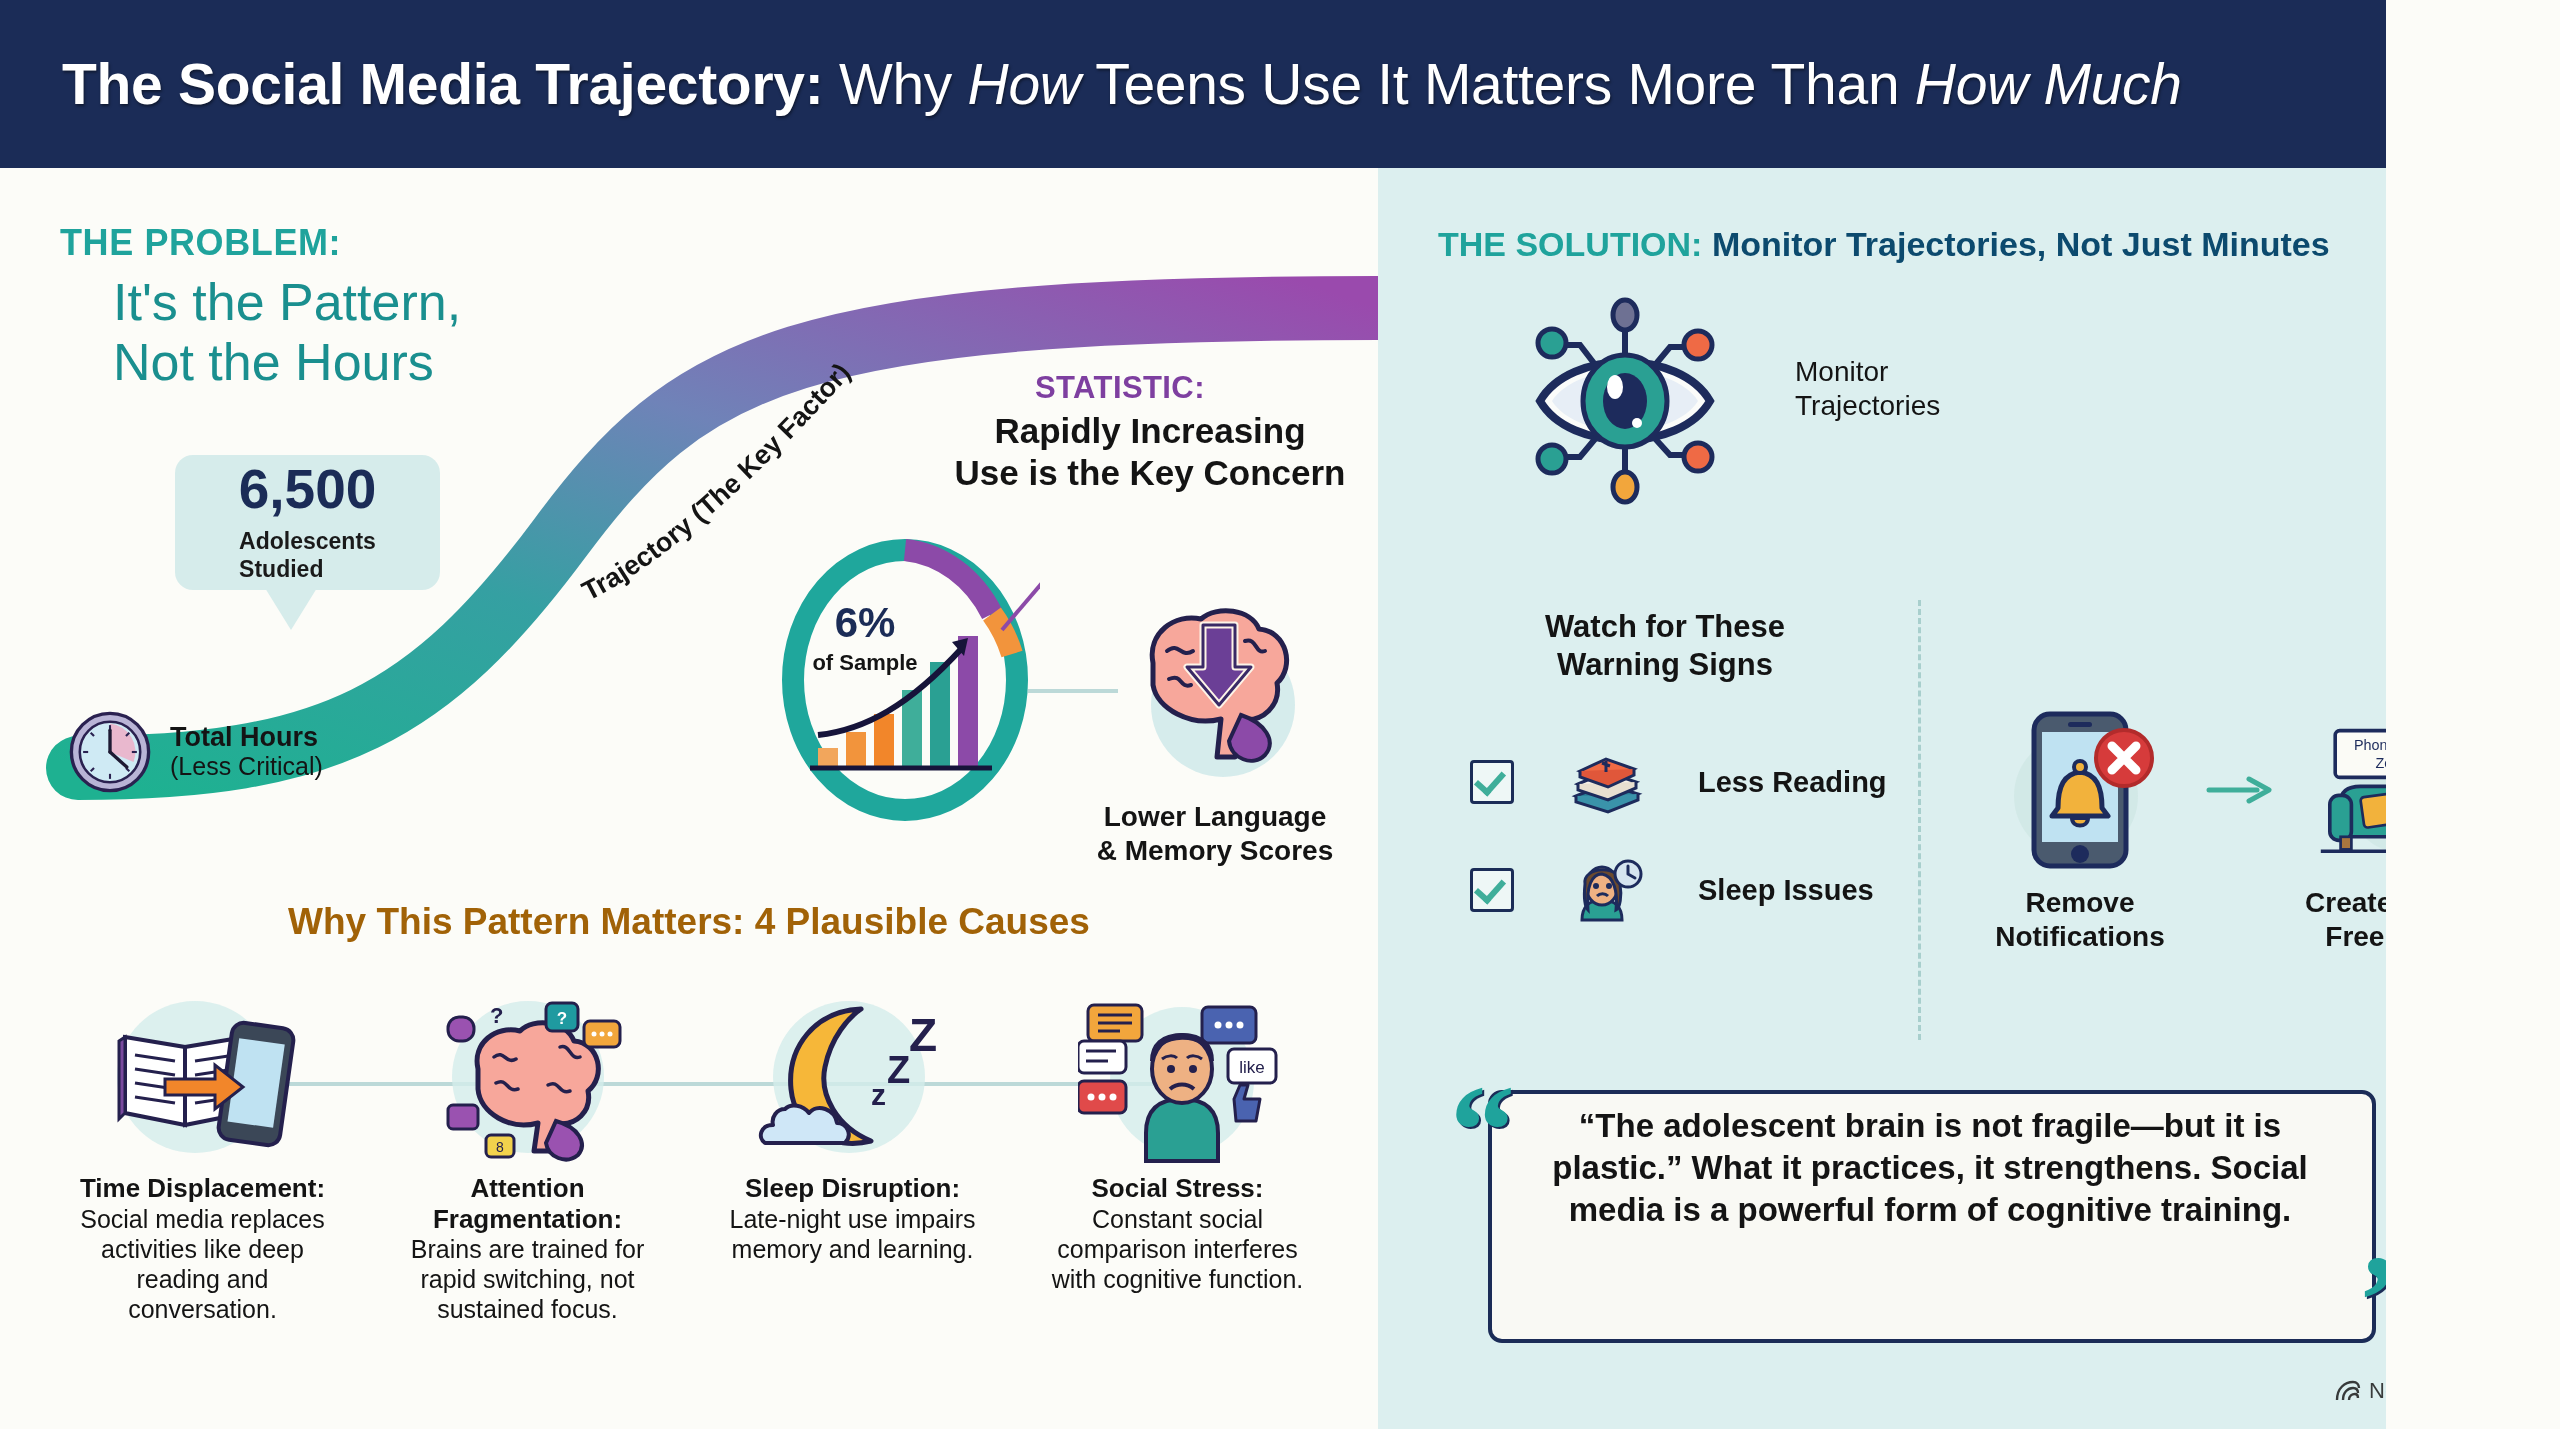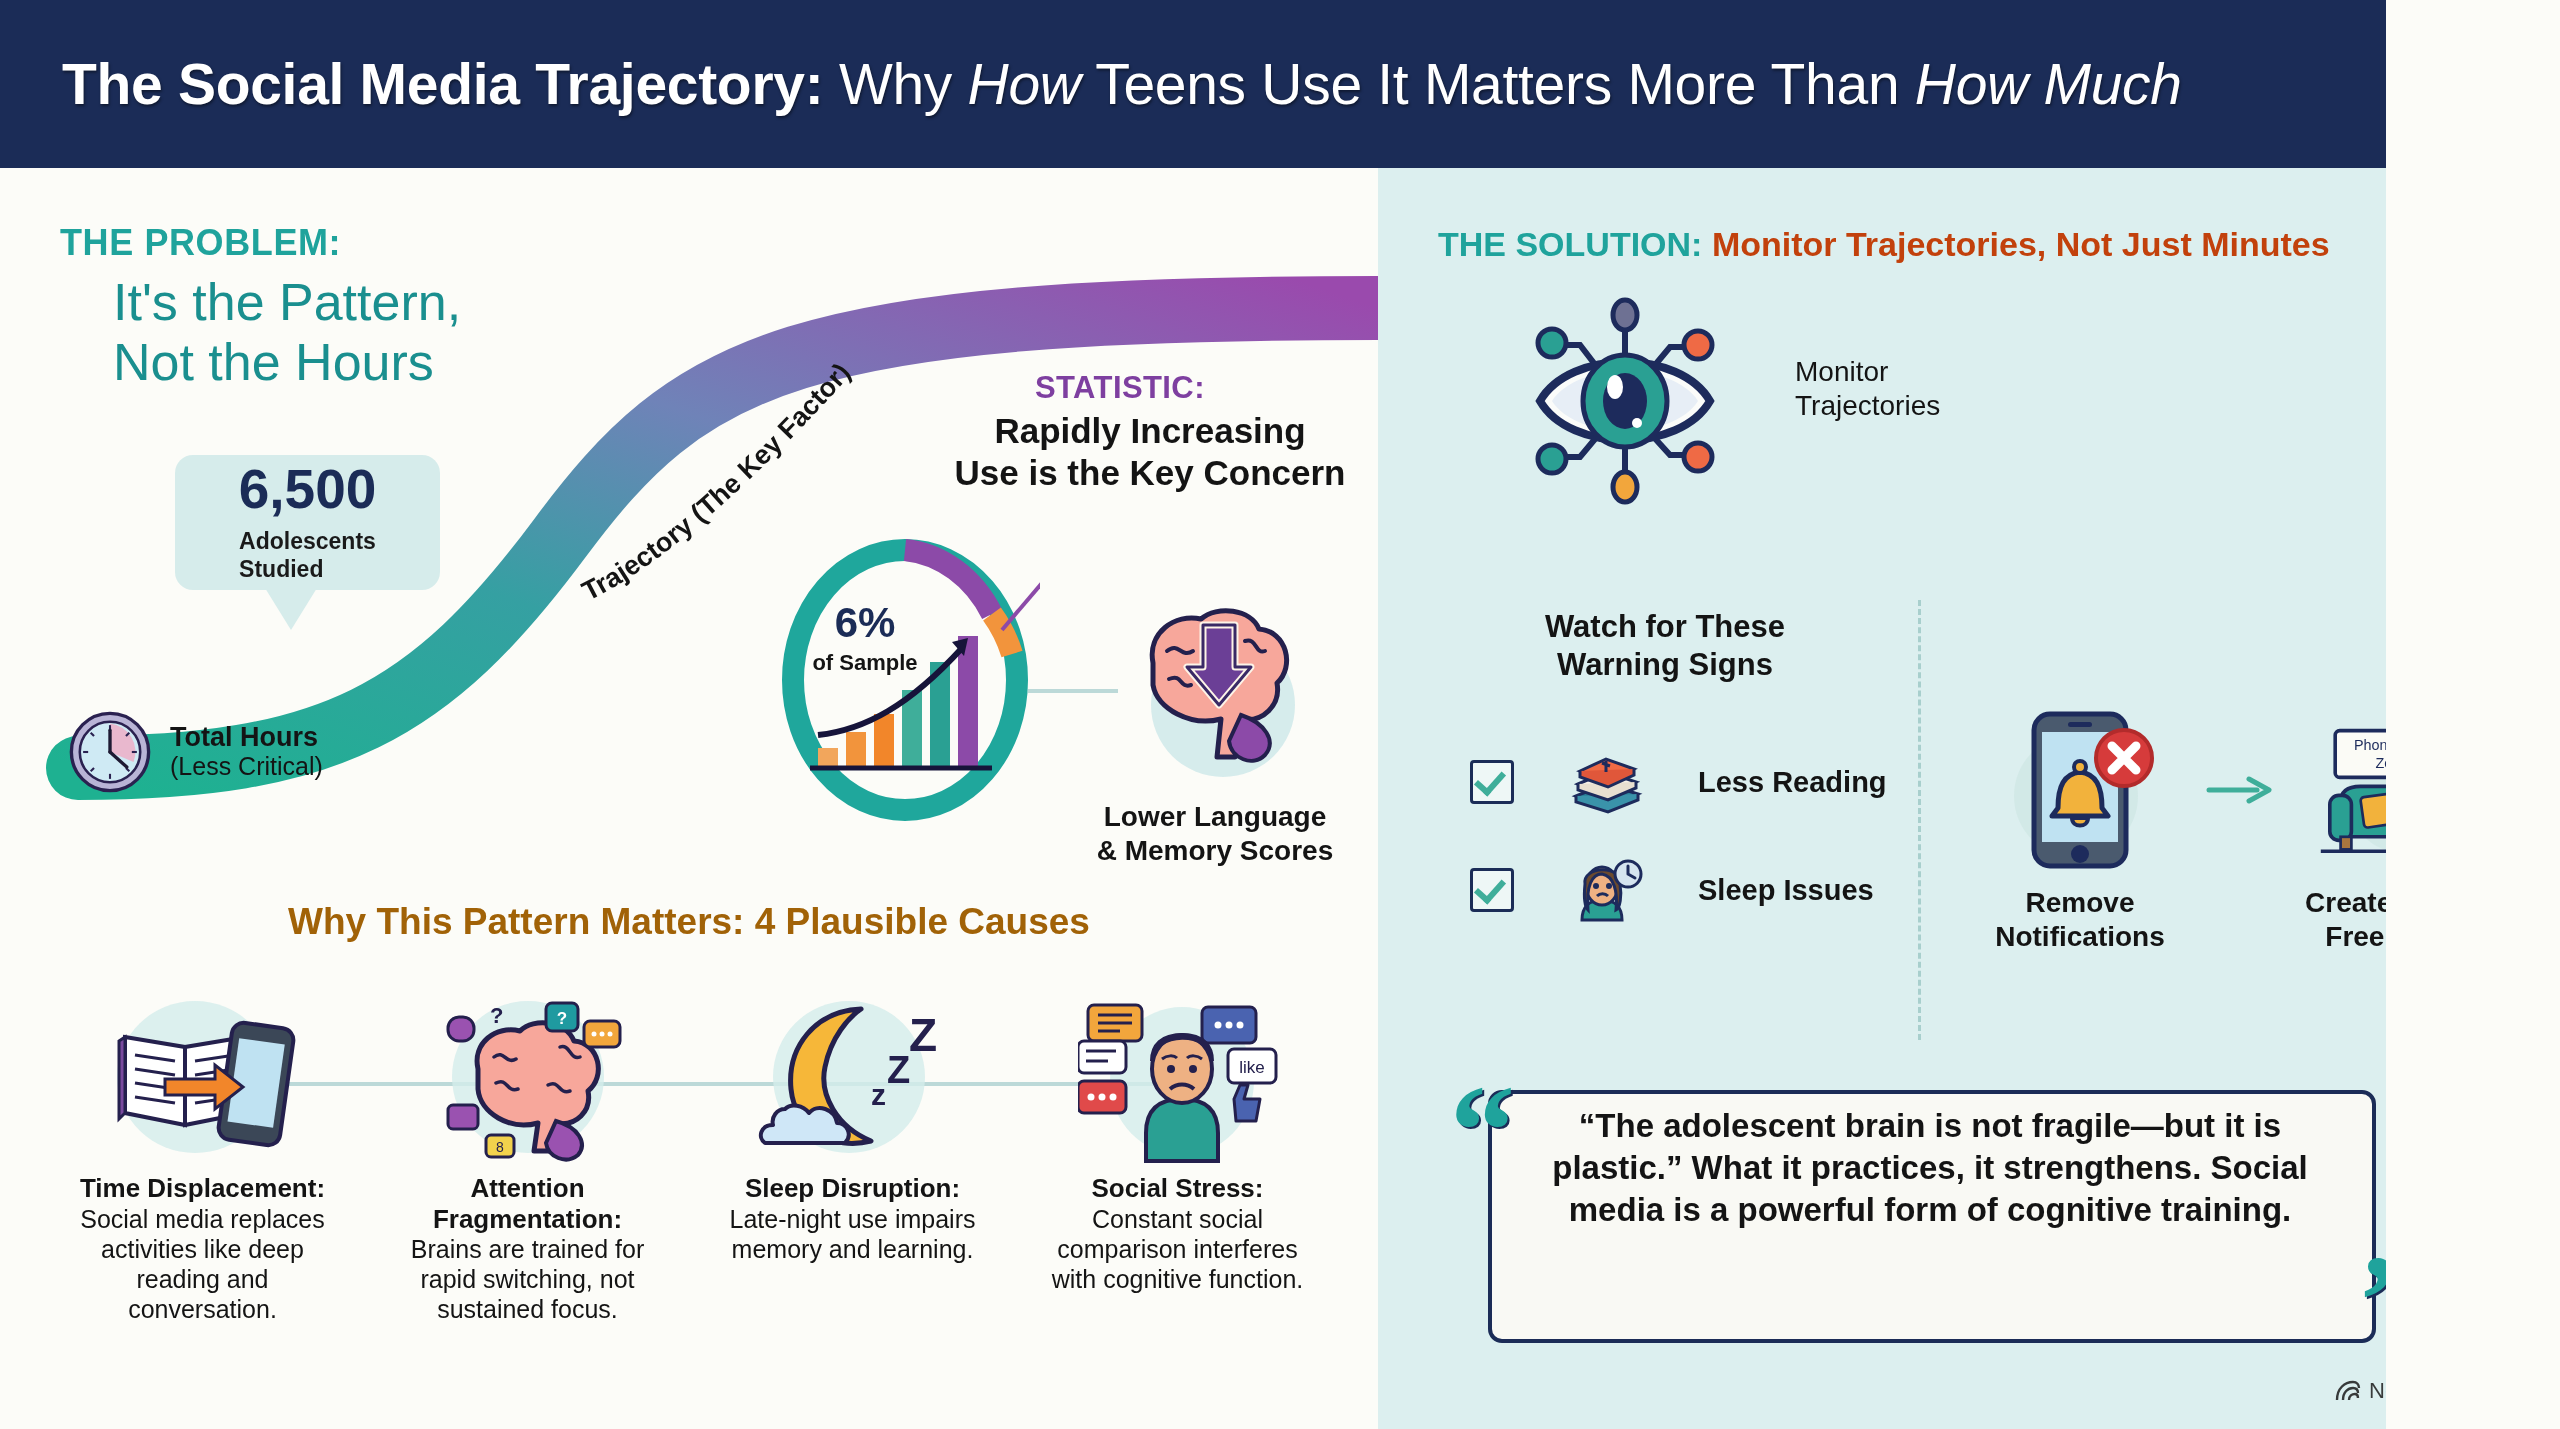--- a/index.html
+++ b/index.html
@@ -100,21 +100,21 @@
   .cause{flex:1;display:flex;flex-direction:column;align-items:center;position:relative;}
   .cause-ico{width:200px;height:180px;position:relative;display:flex;align-items:center;justify-content:center;}
   .cause-label{margin-top:8px;width:270px;text-align:center;}
   .cause-label b{font-size:26px;color:#141414;display:block;line-height:1.18;}
   .cause-label span{font-size:25px;color:#141414;display:block;line-height:1.2;}
   #causes-connector{position:absolute;left:215px;top:1082px;width:950px;height:4px;background:#bcd9d8;}
 
   
   #sol-head{position:absolute;left:1438px;top:225px;font-size:34px;font-weight:bold;white-space:nowrap;}
   #sol-head .kick{color:#1fa39c;}
-  #sol-head .rest{color:#c2410c;}
+  #sol-head .rest{color:#0c4a6e;}
 
   #eye-wrap{position:absolute;left:1500px;top:285px;width:250px;height:230px;}
   #eye-caption{position:absolute;left:1795px;top:355px;width:210px;font-size:28px;color:#141414;line-height:1.22;}
 
   #col-divider{position:absolute;left:1918px;top:600px;width:0;height:440px;border-left:3px dashed #a8cfcd;}
 
   #warn-title{position:absolute;left:1455px;top:608px;width:420px;text-align:center;font-size:31px;font-weight:bold;color:#141414;line-height:1.22;}
   #warn-list{position:absolute;left:1470px;top:728px;width:400px;}
   .warn-item{display:flex;align-items:center;height:108px;gap:36px;}
   .checkbox{

